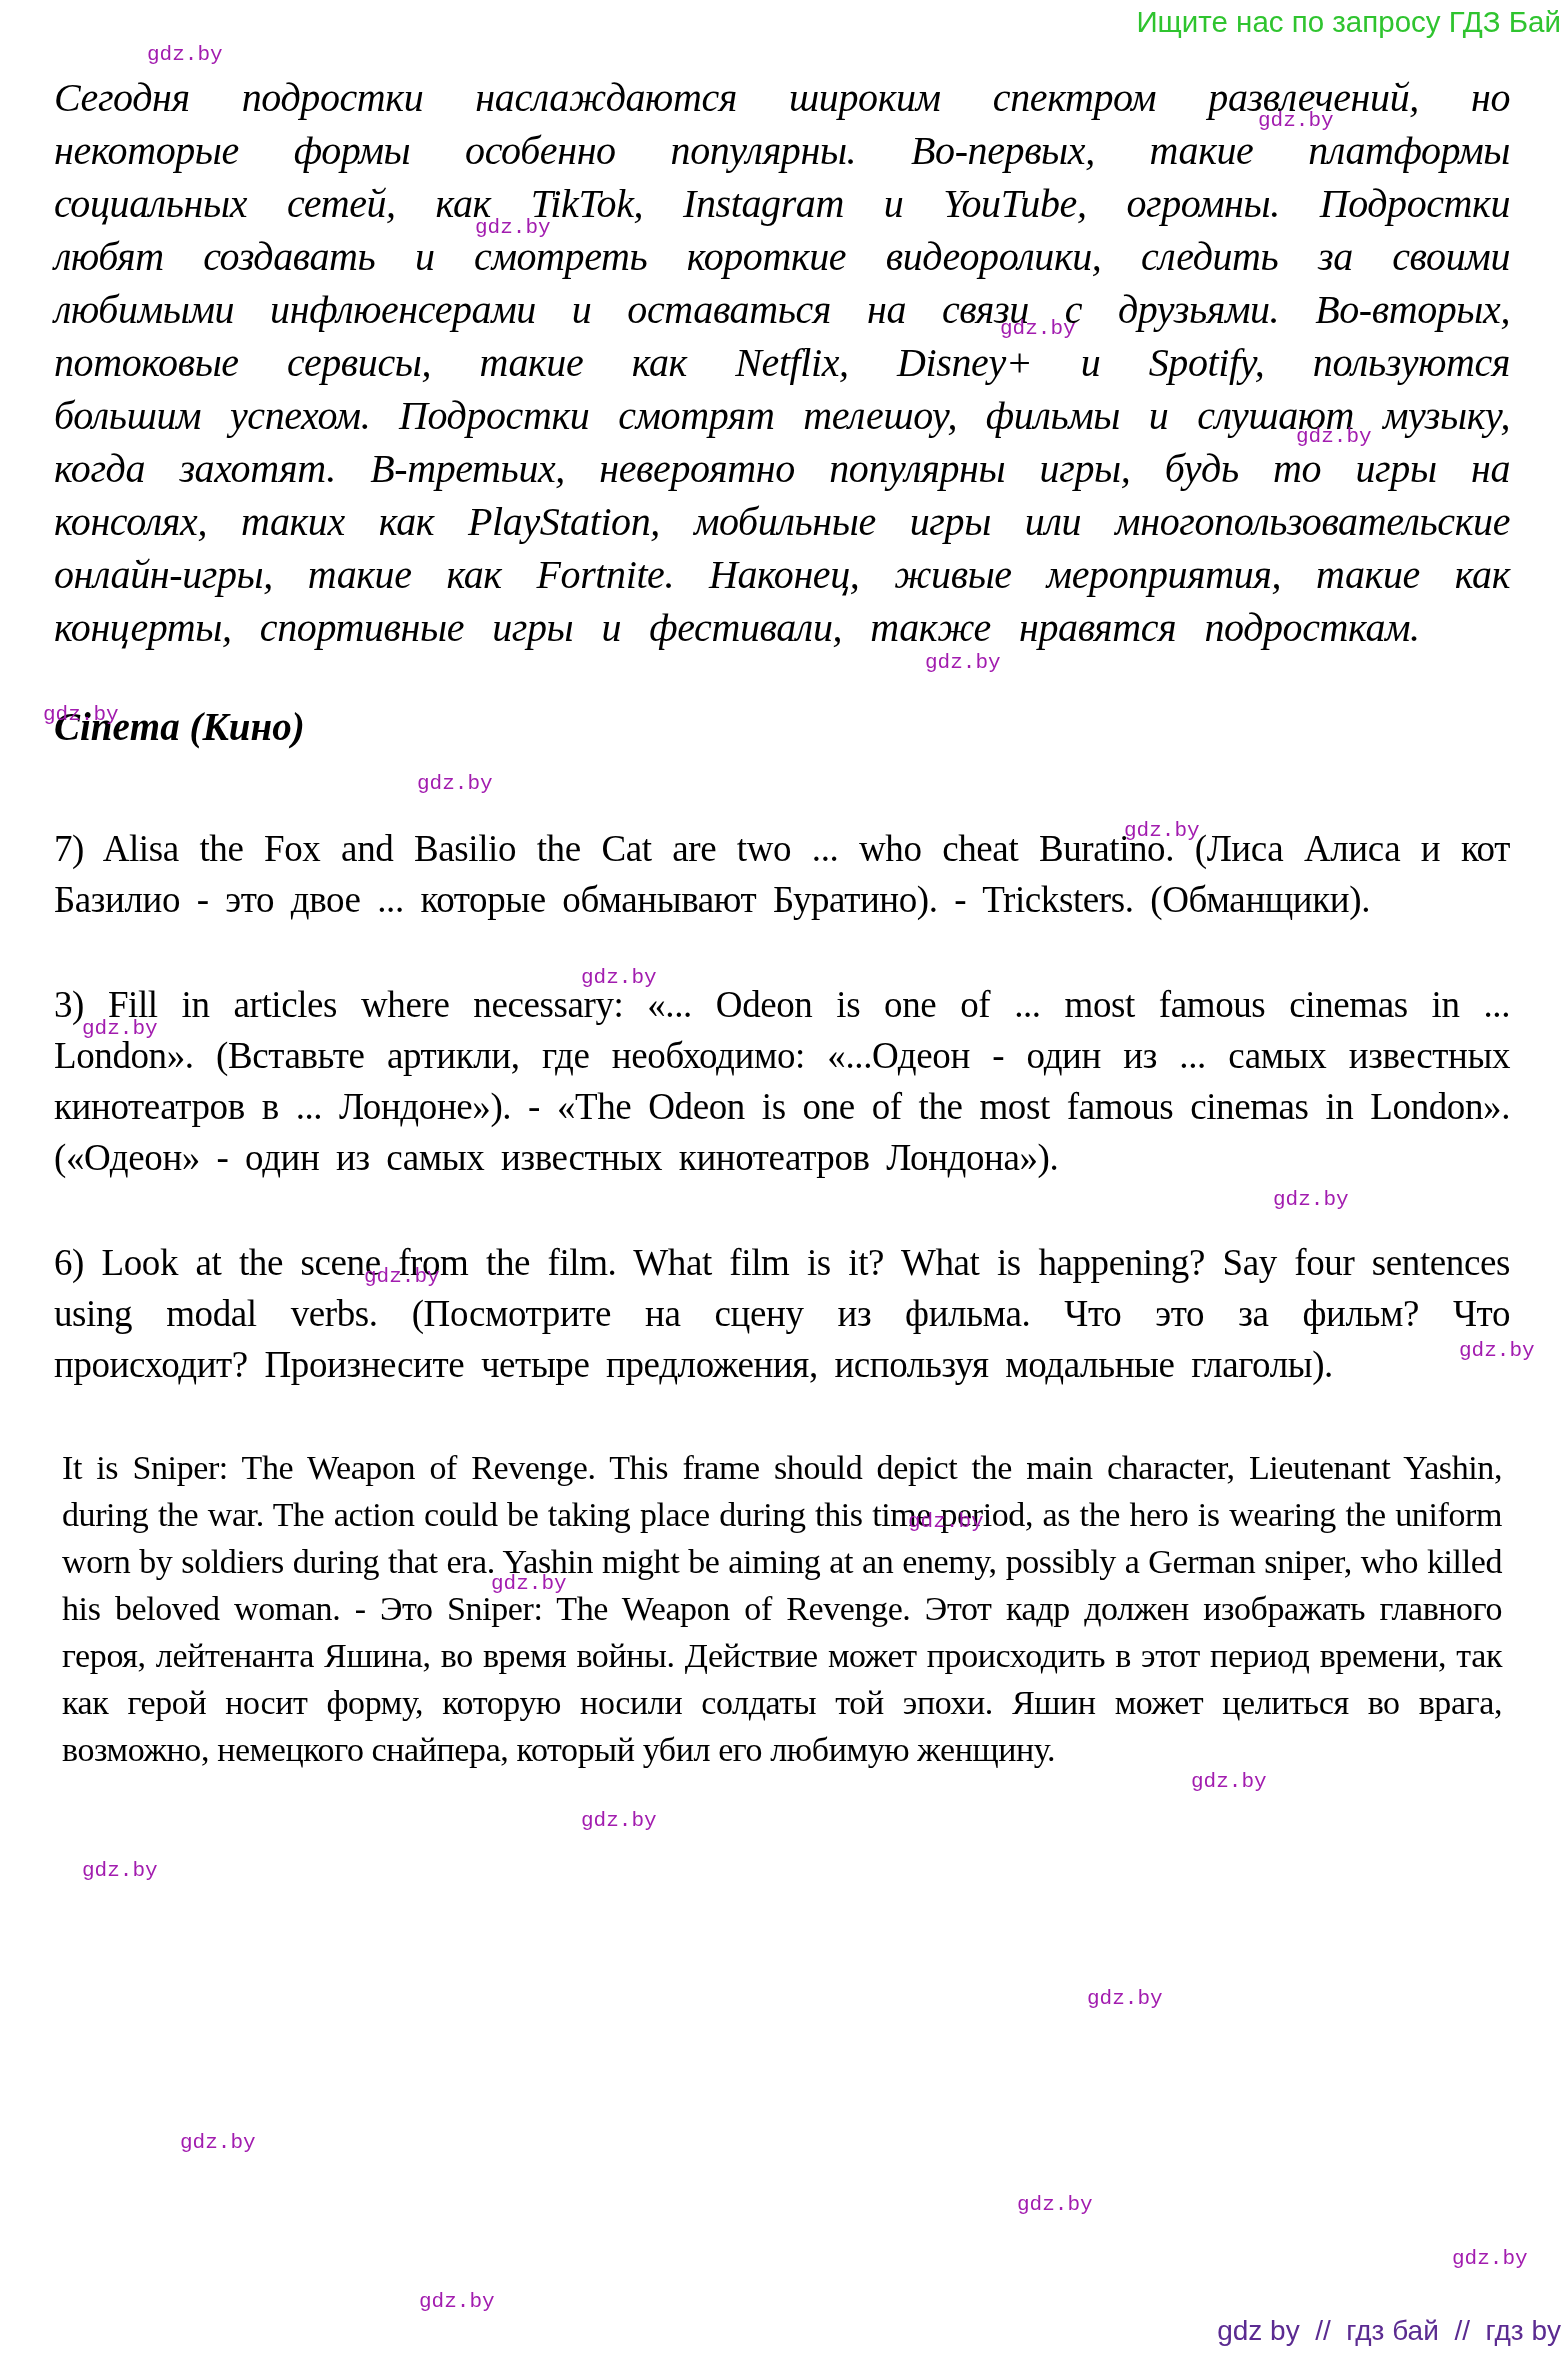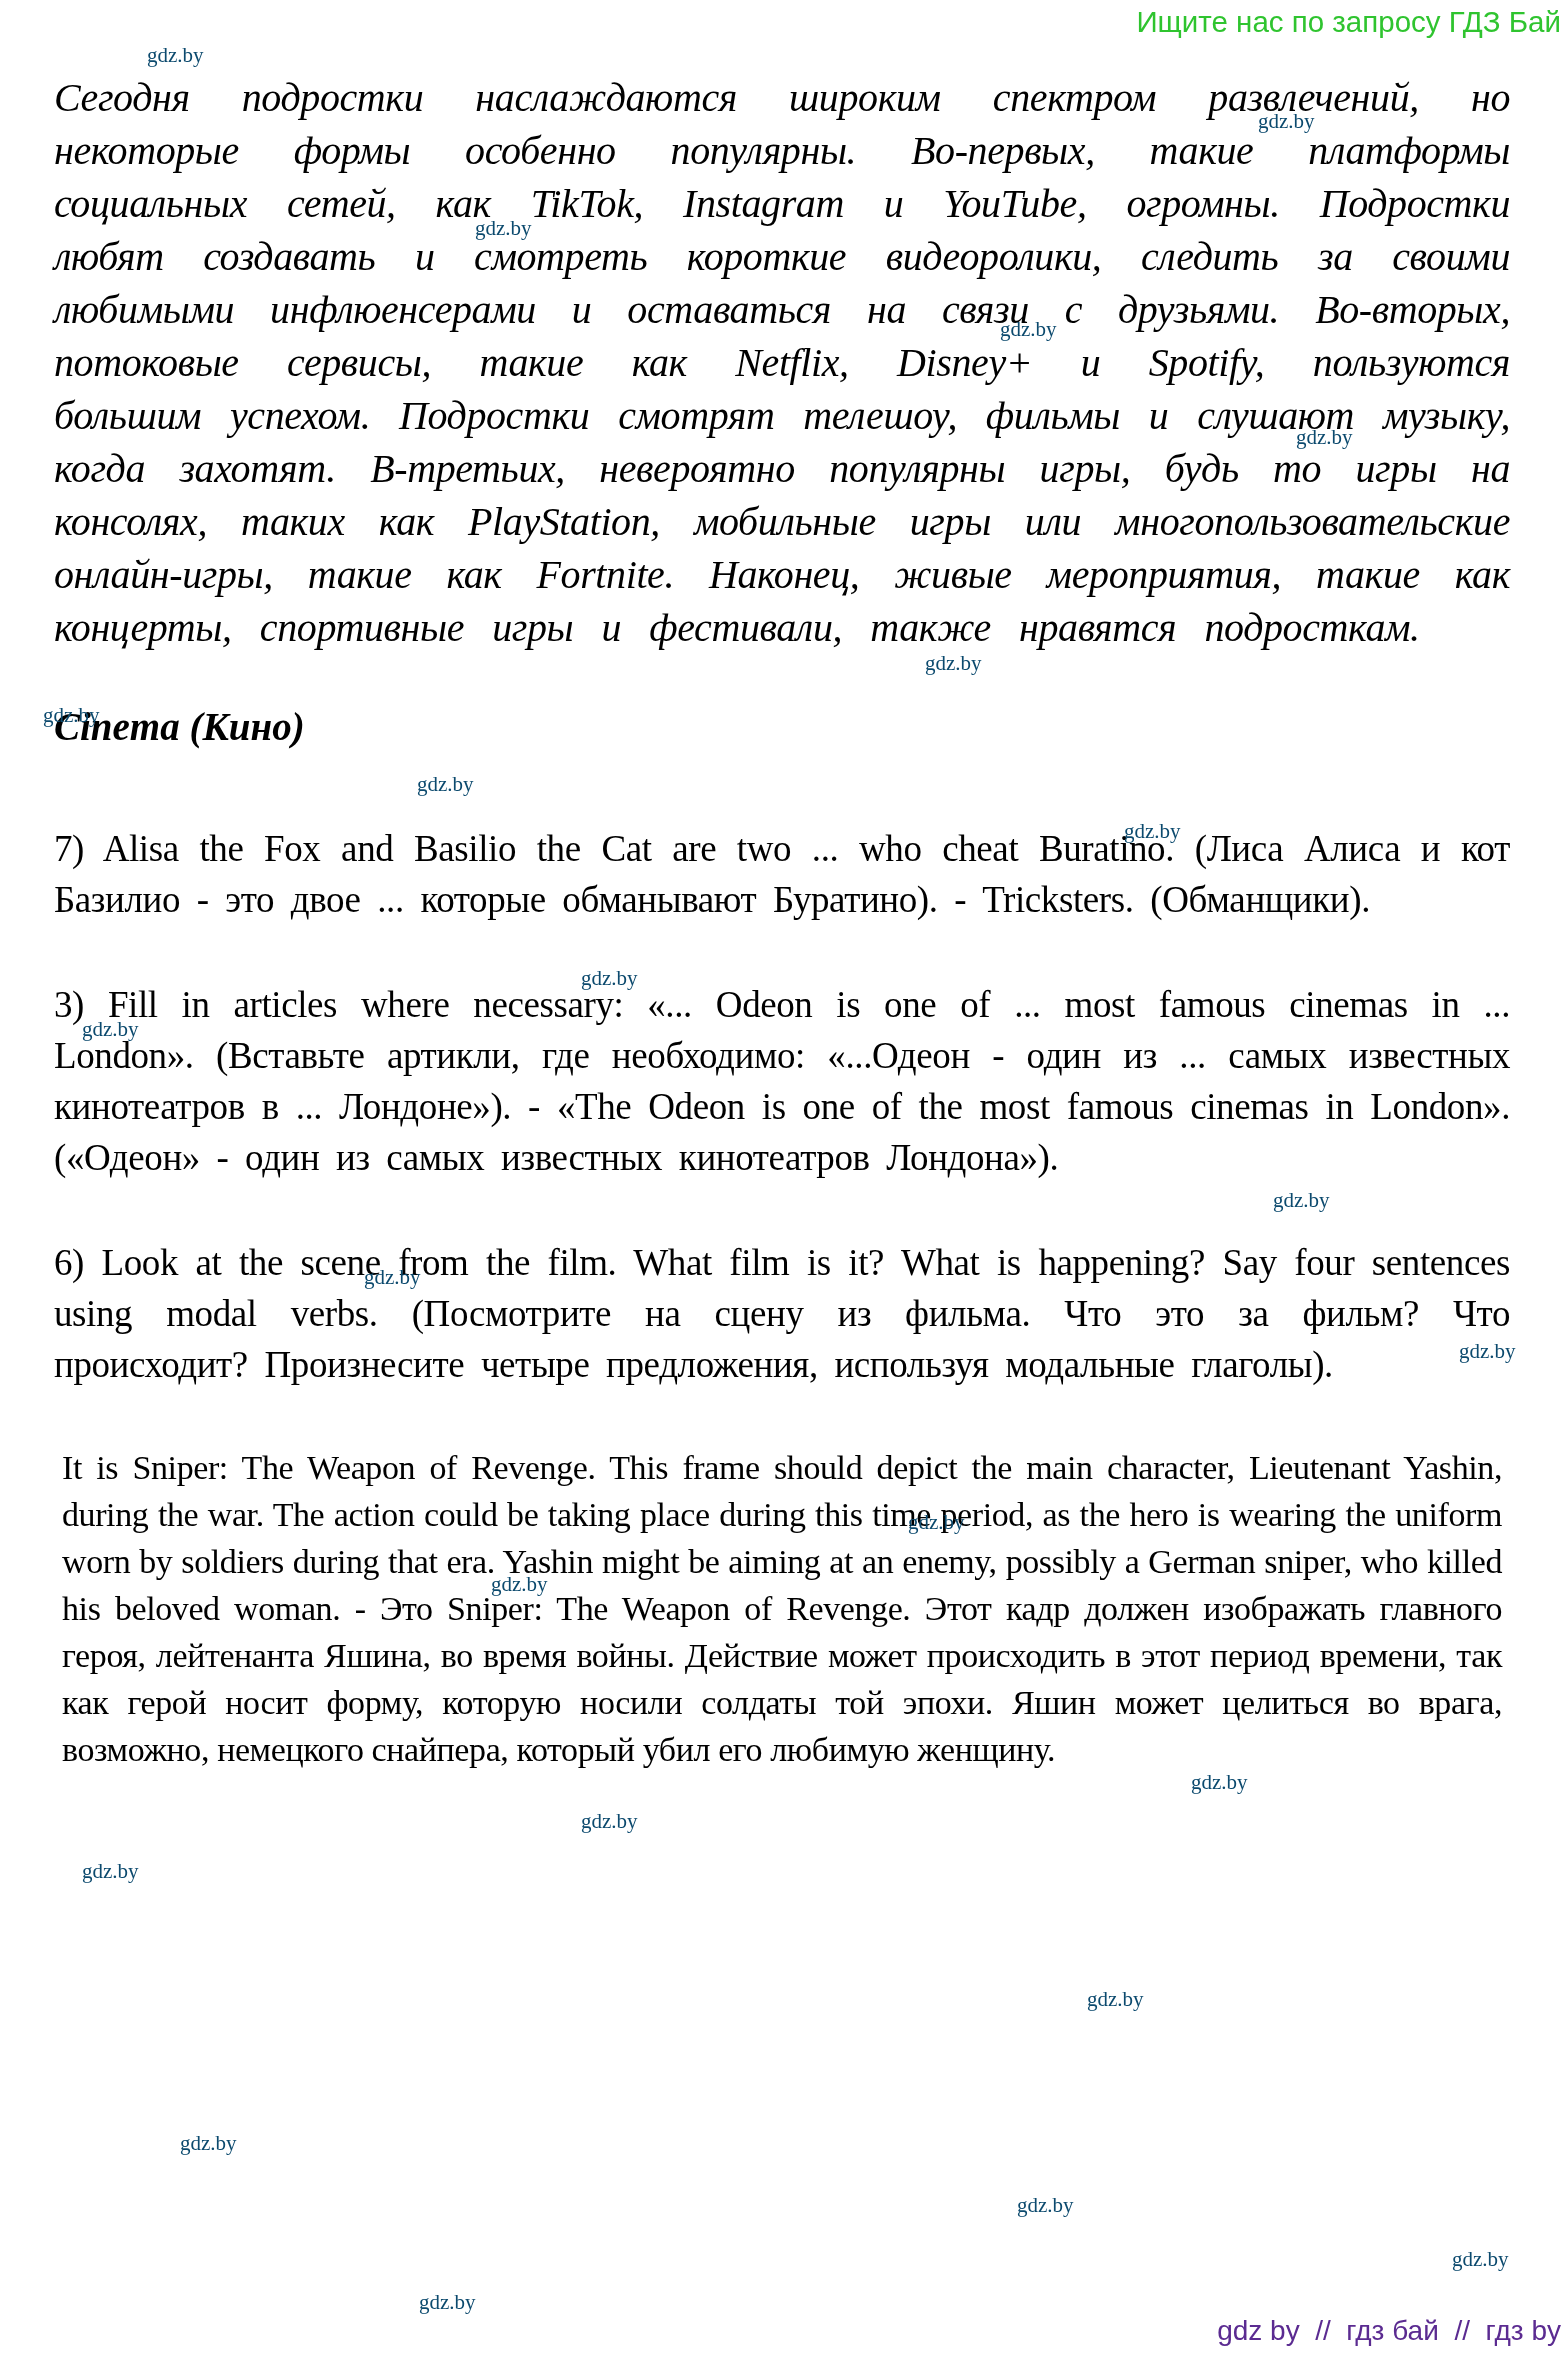--- a/index.html
+++ b/index.html
@@ -50,23 +50,23 @@
   }
   .para-answer{
     font-size:34px;
     line-height:47px;
     letter-spacing:-0.4px;
     text-align:justify;
     margin:8px;
   }
   .wm{
     position:absolute;
-    font-family:Liberation Serif, serif;
+    font-family:Liberation Mono, monospace;
     font-size:21px;
-    color:#0c4a6e;
+    color:#a21caf;
     white-space:nowrap;
   }
   .footer{
     position:absolute;
     top:2315px;left:0;width:100%;
     text-align:right;
     font-family:"Liberation Sans", sans-serif;
     font-size:28px;
     color:#5b2b91;
     white-space:pre;

